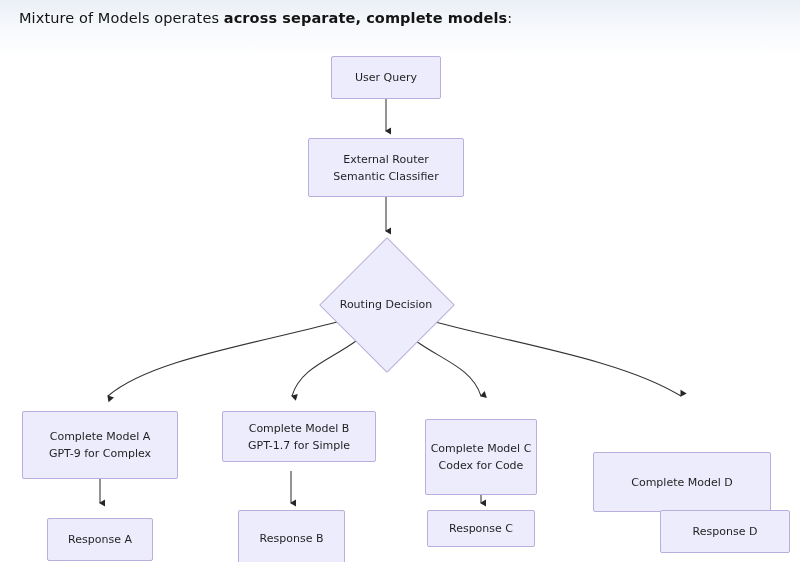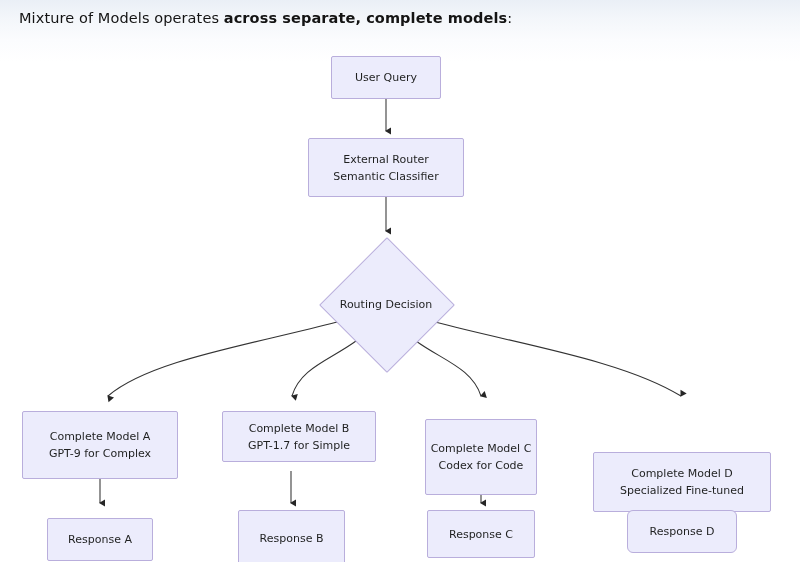--- a/index.html
+++ b/index.html
@@ -147,29 +147,28 @@
       <div class="node" style="left: 222px; top: 411px; width: 154px; height: 51px;">
         <span>Complete Model B</span>
         <span class="line2">GPT-1.7 for Simple</span>
       </div>
       <div class="node" style="left: 425px; top: 411px; width: 112px; height: 76px; margin-top: 8px;">
         <span>Complete Model C</span>
         <span class="line2">Codex for Code</span>
       </div>
       <div class="node" style="left: 593px; top: 411px; width: 178px; height: 60px; margin-top: 41px;">
         <span>Complete Model D</span>
-        <span class="line2">Specialized Fine-tuned</span>
       </div>
       <div class="node" style="left: 47px; top: 510px; width: 106px; height: 43px; margin-top: 8px;">
         <span>Response A</span>
       </div>
       <div class="node" style="left: 238px; top: 510px; width: 107px; height: 56px;">
         <span>Response B</span>
       </div>
-      <div class="node" style="left: 427px; top: 510px; width: 108px; height: 48px;">
+      <div class="node" style="left: 427px; top: 510px; width: 108px; height: 37px;">
         <span>Response C</span>
       </div>
-      <div class="node" style="left: 627px; top: 510px; width: 110px; height: 43px; border-radius: 6px;">
+      <div class="node" style="left: 660px; top: 510px; width: 130px; height: 43px;">
         <span>Response D</span>
       </div>
     </div>
 
 </div>
 
 </body></html>

